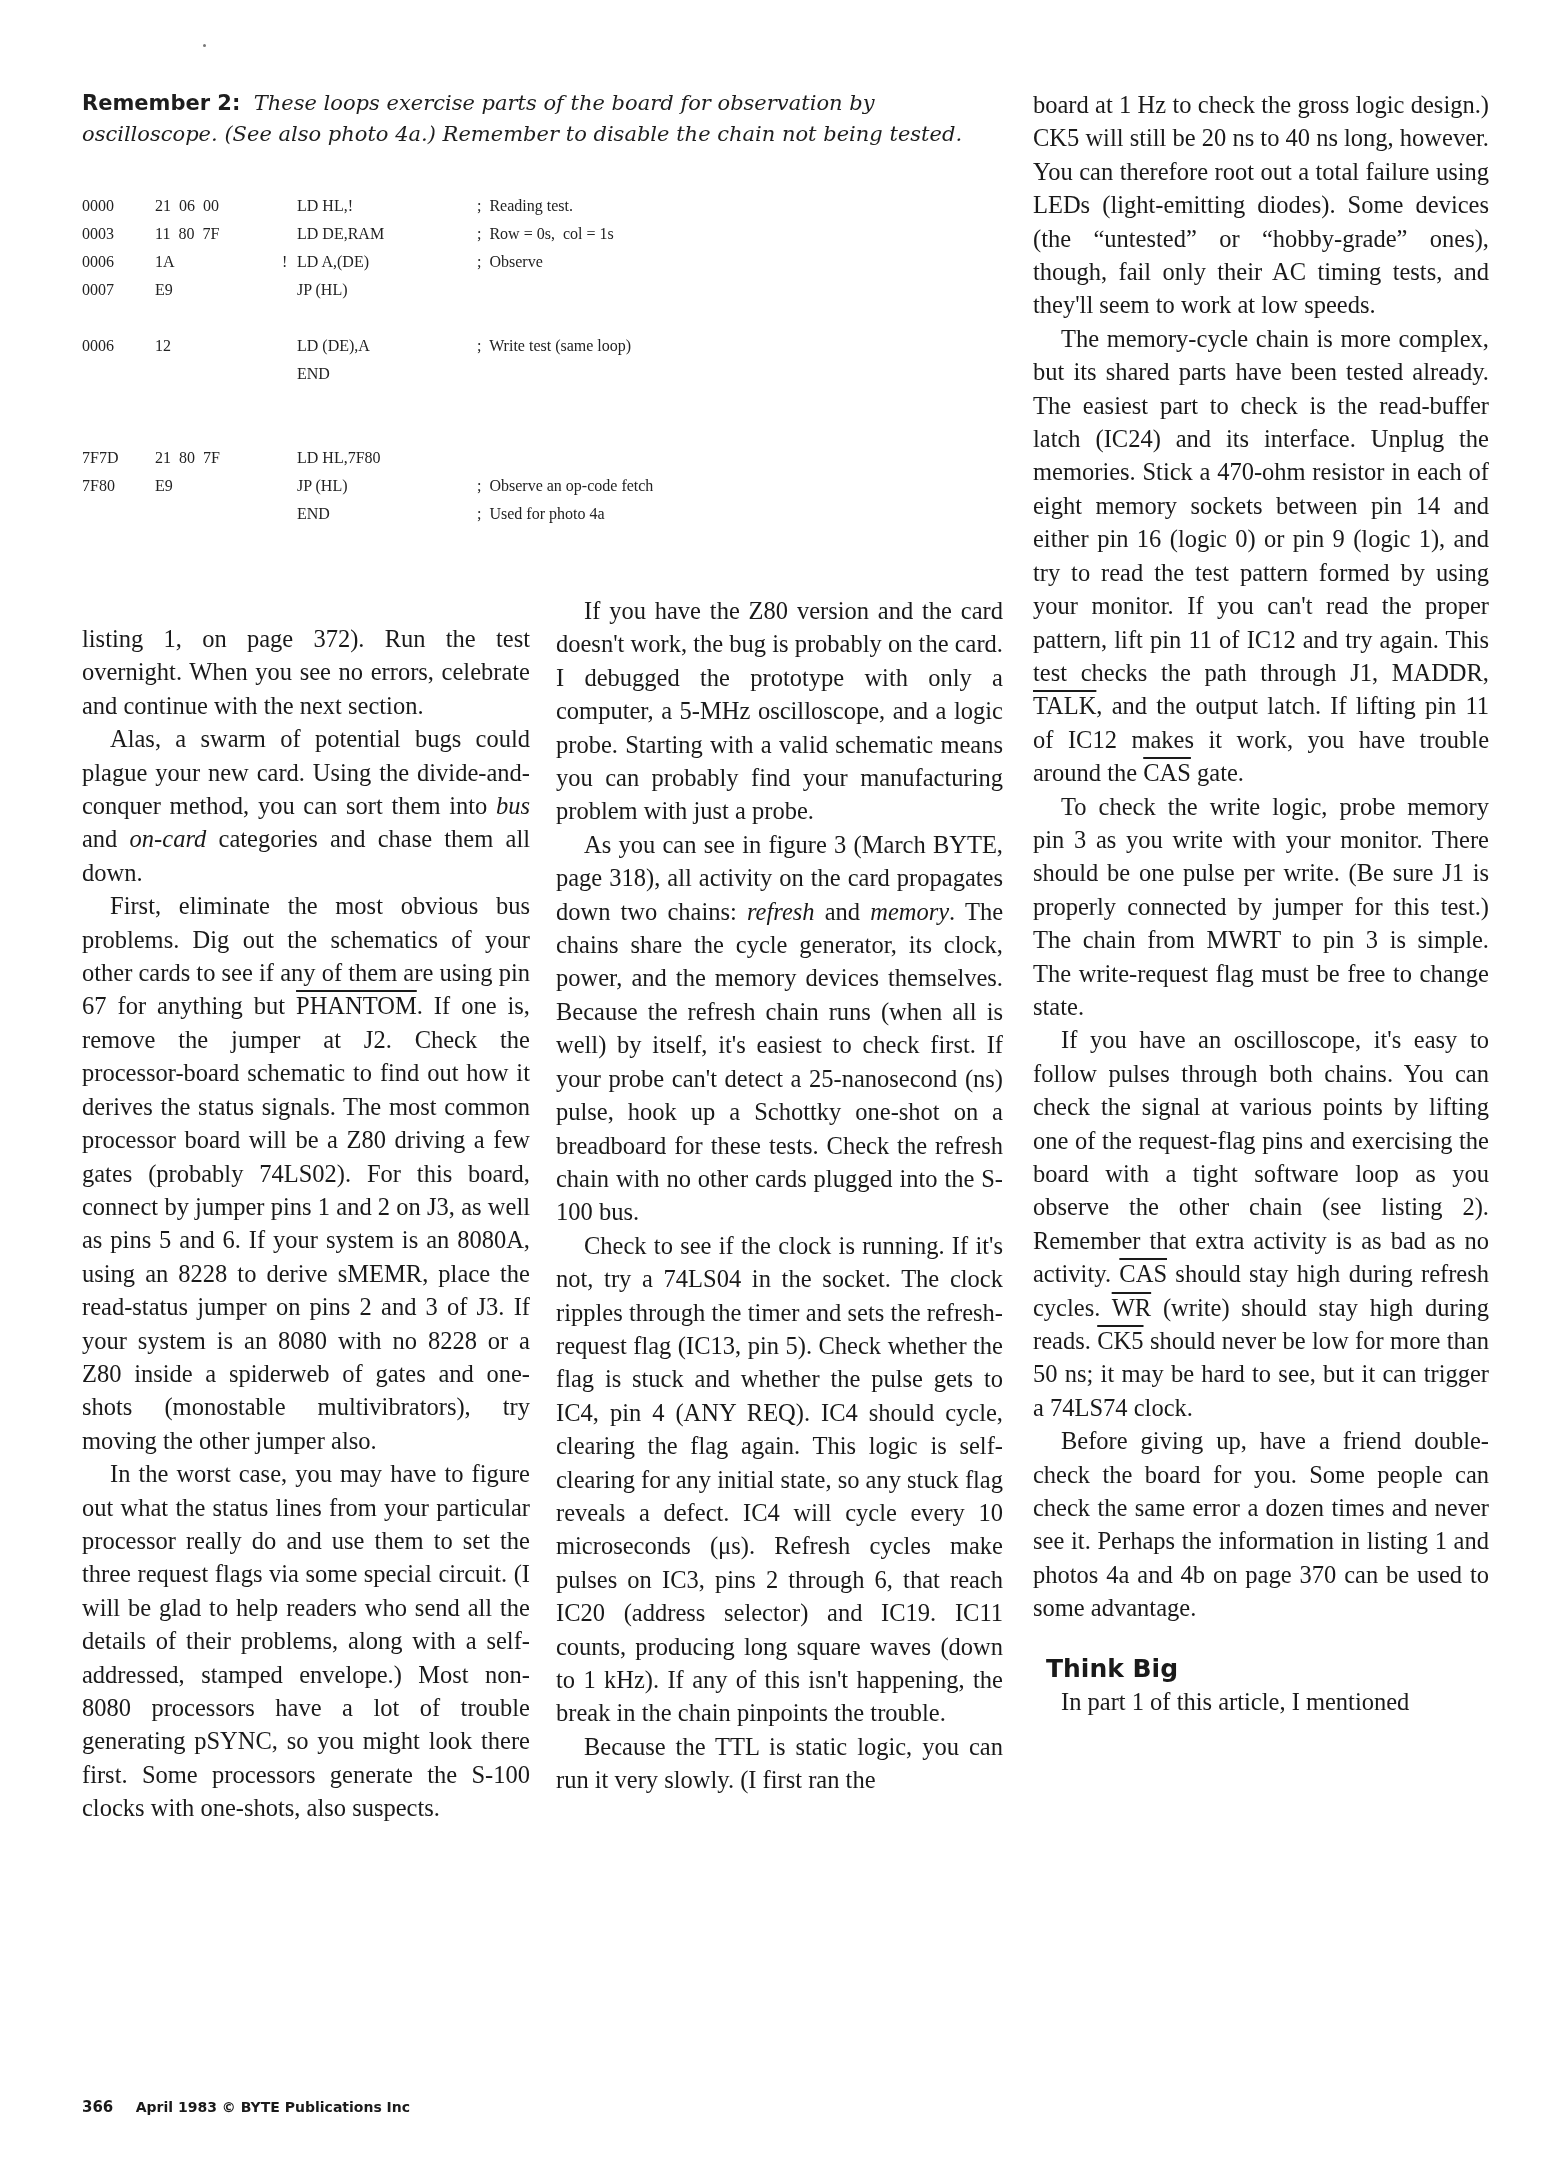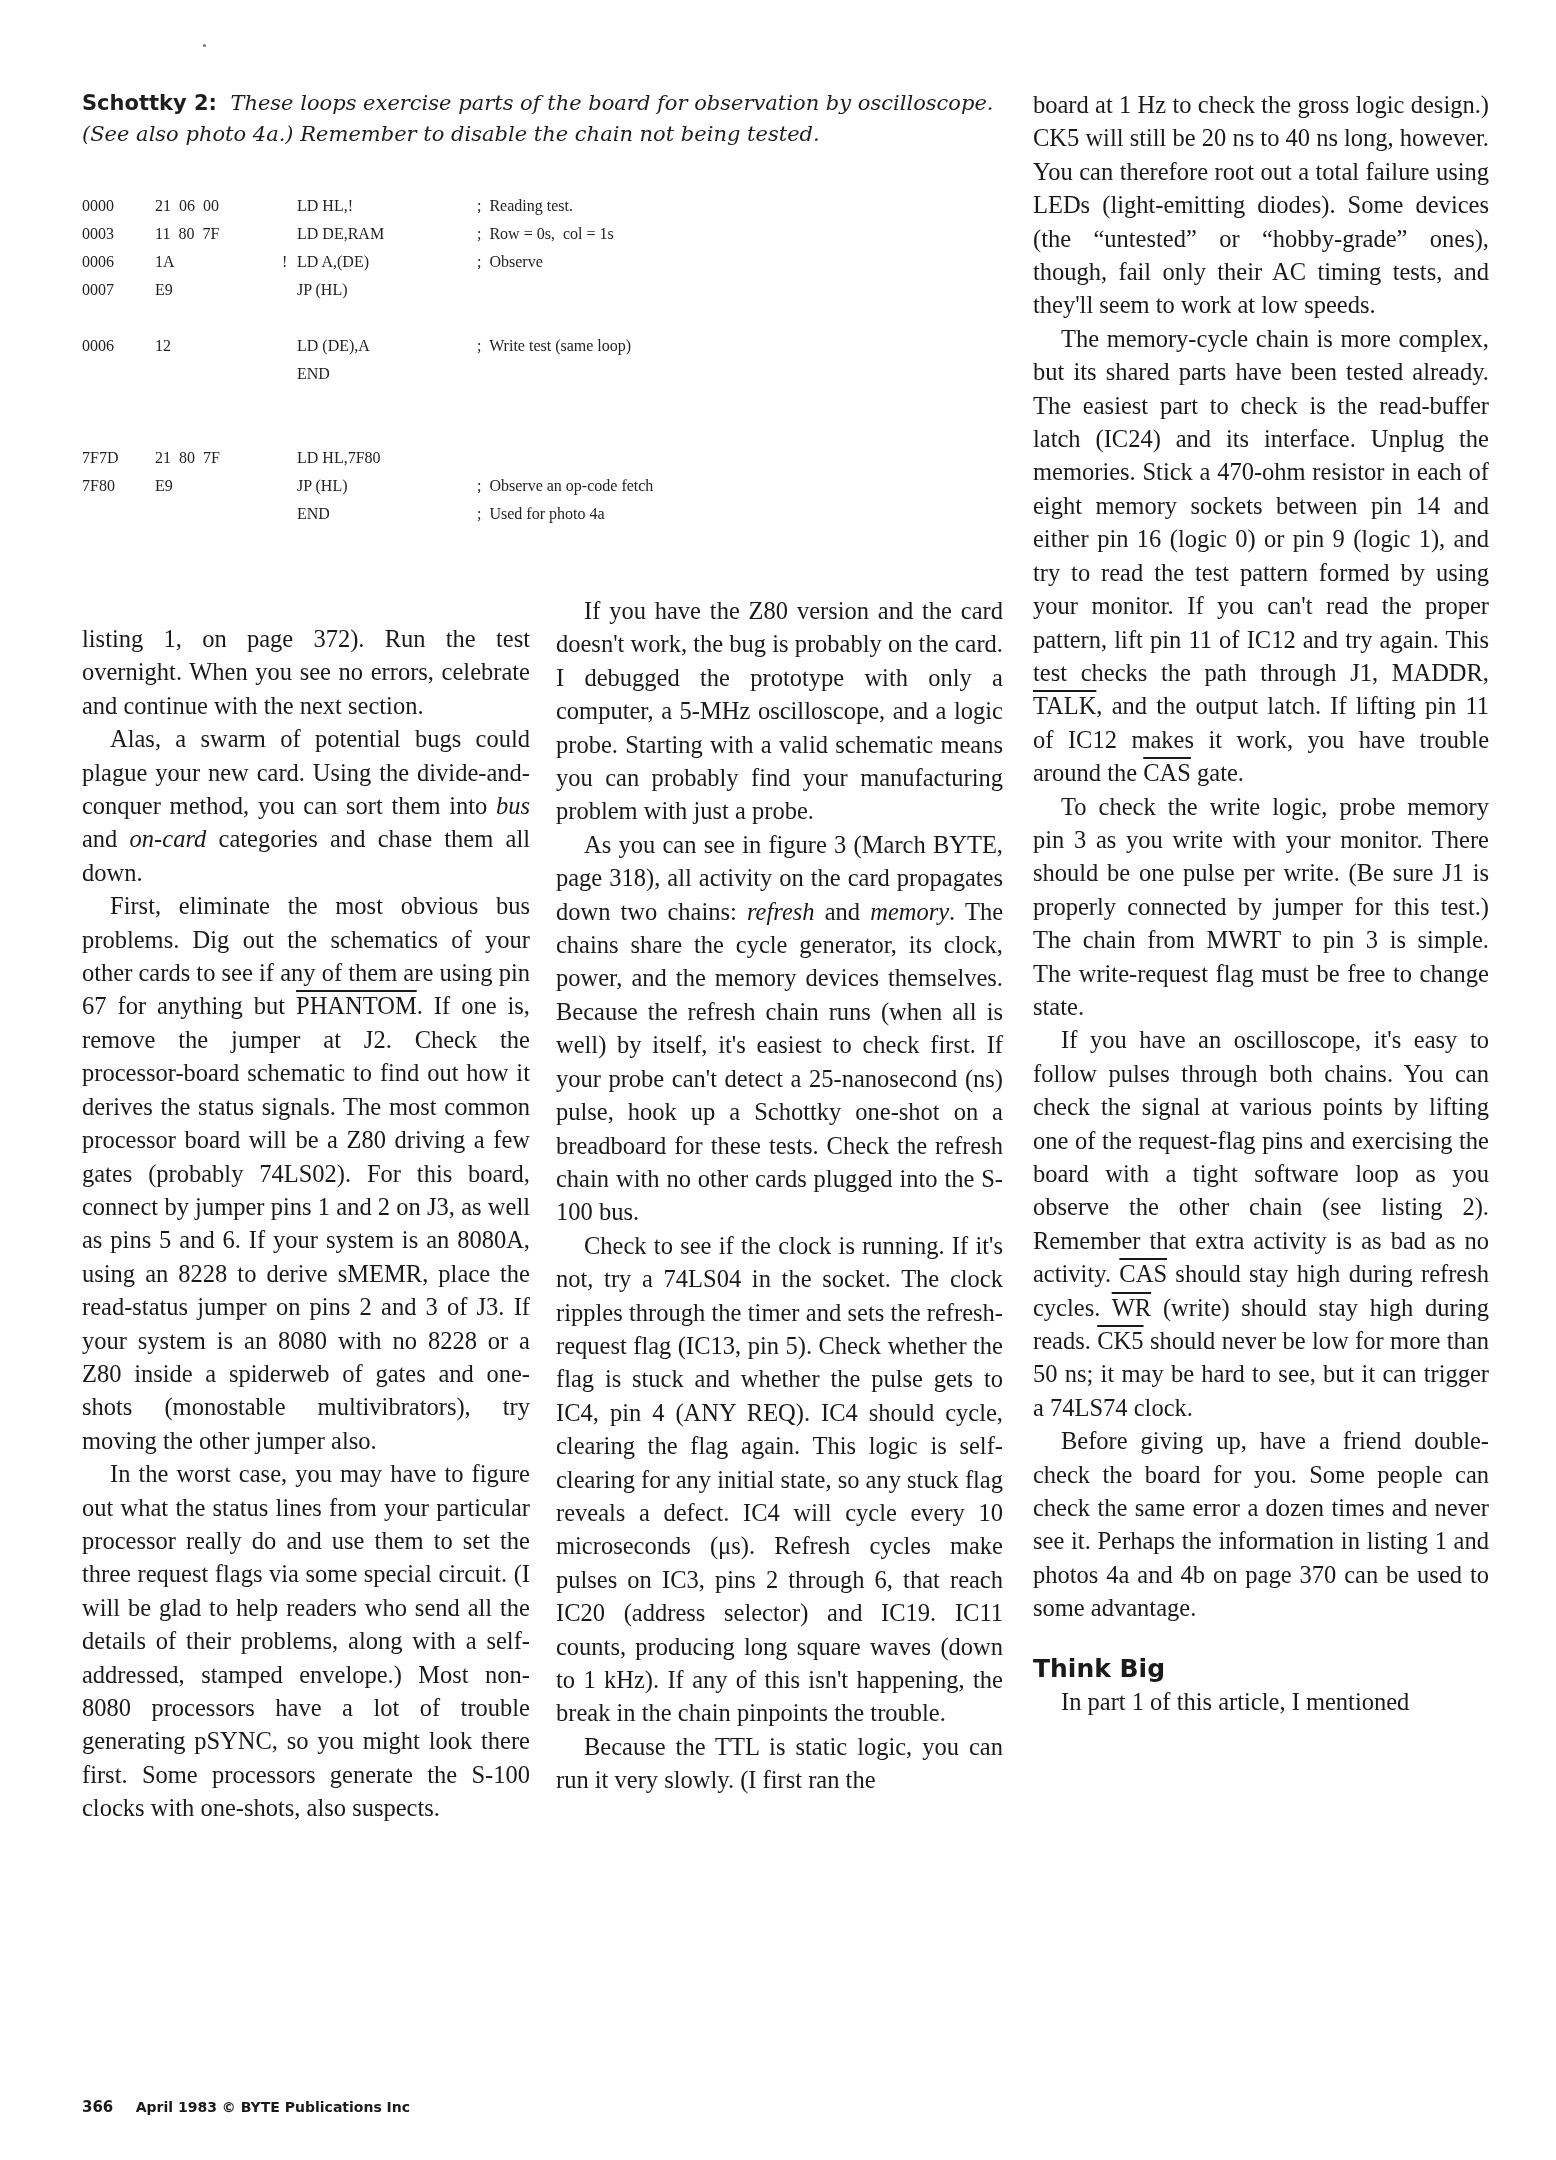--- a/index.html
+++ b/index.html
@@ -29,38 +29,38 @@
     text-align: justify; color: #1a1a1a;
   }
   .col p { margin: 0; text-indent: 0; }
   .col p.ind { text-indent: 28px; }
   .col-left { left: 82px; top: 622px; width: 448px; }
   .col-mid { left: 556px; top: 594px; width: 447px; }
   .col-right { left: 1033px; top: 88px; width: 456px; }
   .over { text-decoration: overline; }
   .heading {
     font-family: "DejaVu Sans", sans-serif; font-weight: bold; font-size: 25px; line-height: 33px;
-    margin-top: 27px; text-align: left;
+    margin-top: 27px; text-align: left; margin-left: 13px;
   }
   .footer {
     position: absolute; left: 82px; top: 2098px; font-family: "DejaVu Sans", sans-serif; font-size: 14px; color: #1a1a1a;
   }
   .footer .pno { font-weight: bold; font-size: 15px; margin-right: 18px; }
   .footer .cr { font-weight: bold; font-size: 14px; }
   .speck { position: absolute; width: 3px; height: 3px; background: #777; border-radius: 50%; }
 </style>
 </head>
 <body>
 
 <div class="page">
 
   <span class="speck" style="left:203px; top:44px;"></span>
 
   <div class="caption">
-    <span class="label">Schottky 2:</span>&nbsp;
+    <span class="label">Remember 2:</span>&nbsp;
     <span class="text">These loops exercise parts of the board for observation by oscilloscope. (See also photo 4a.) Remember to disable the chain not being tested.</span>
   </div>
 
   <div class="listing">
     <div class="lrow">
       <span class="c-addr">0000</span>
       <span class="c-hex">21  06  00</span>
       <span class="c-mn">LD HL,!</span>
       <span class="c-cm">;  Reading test.</span>
     </div>

